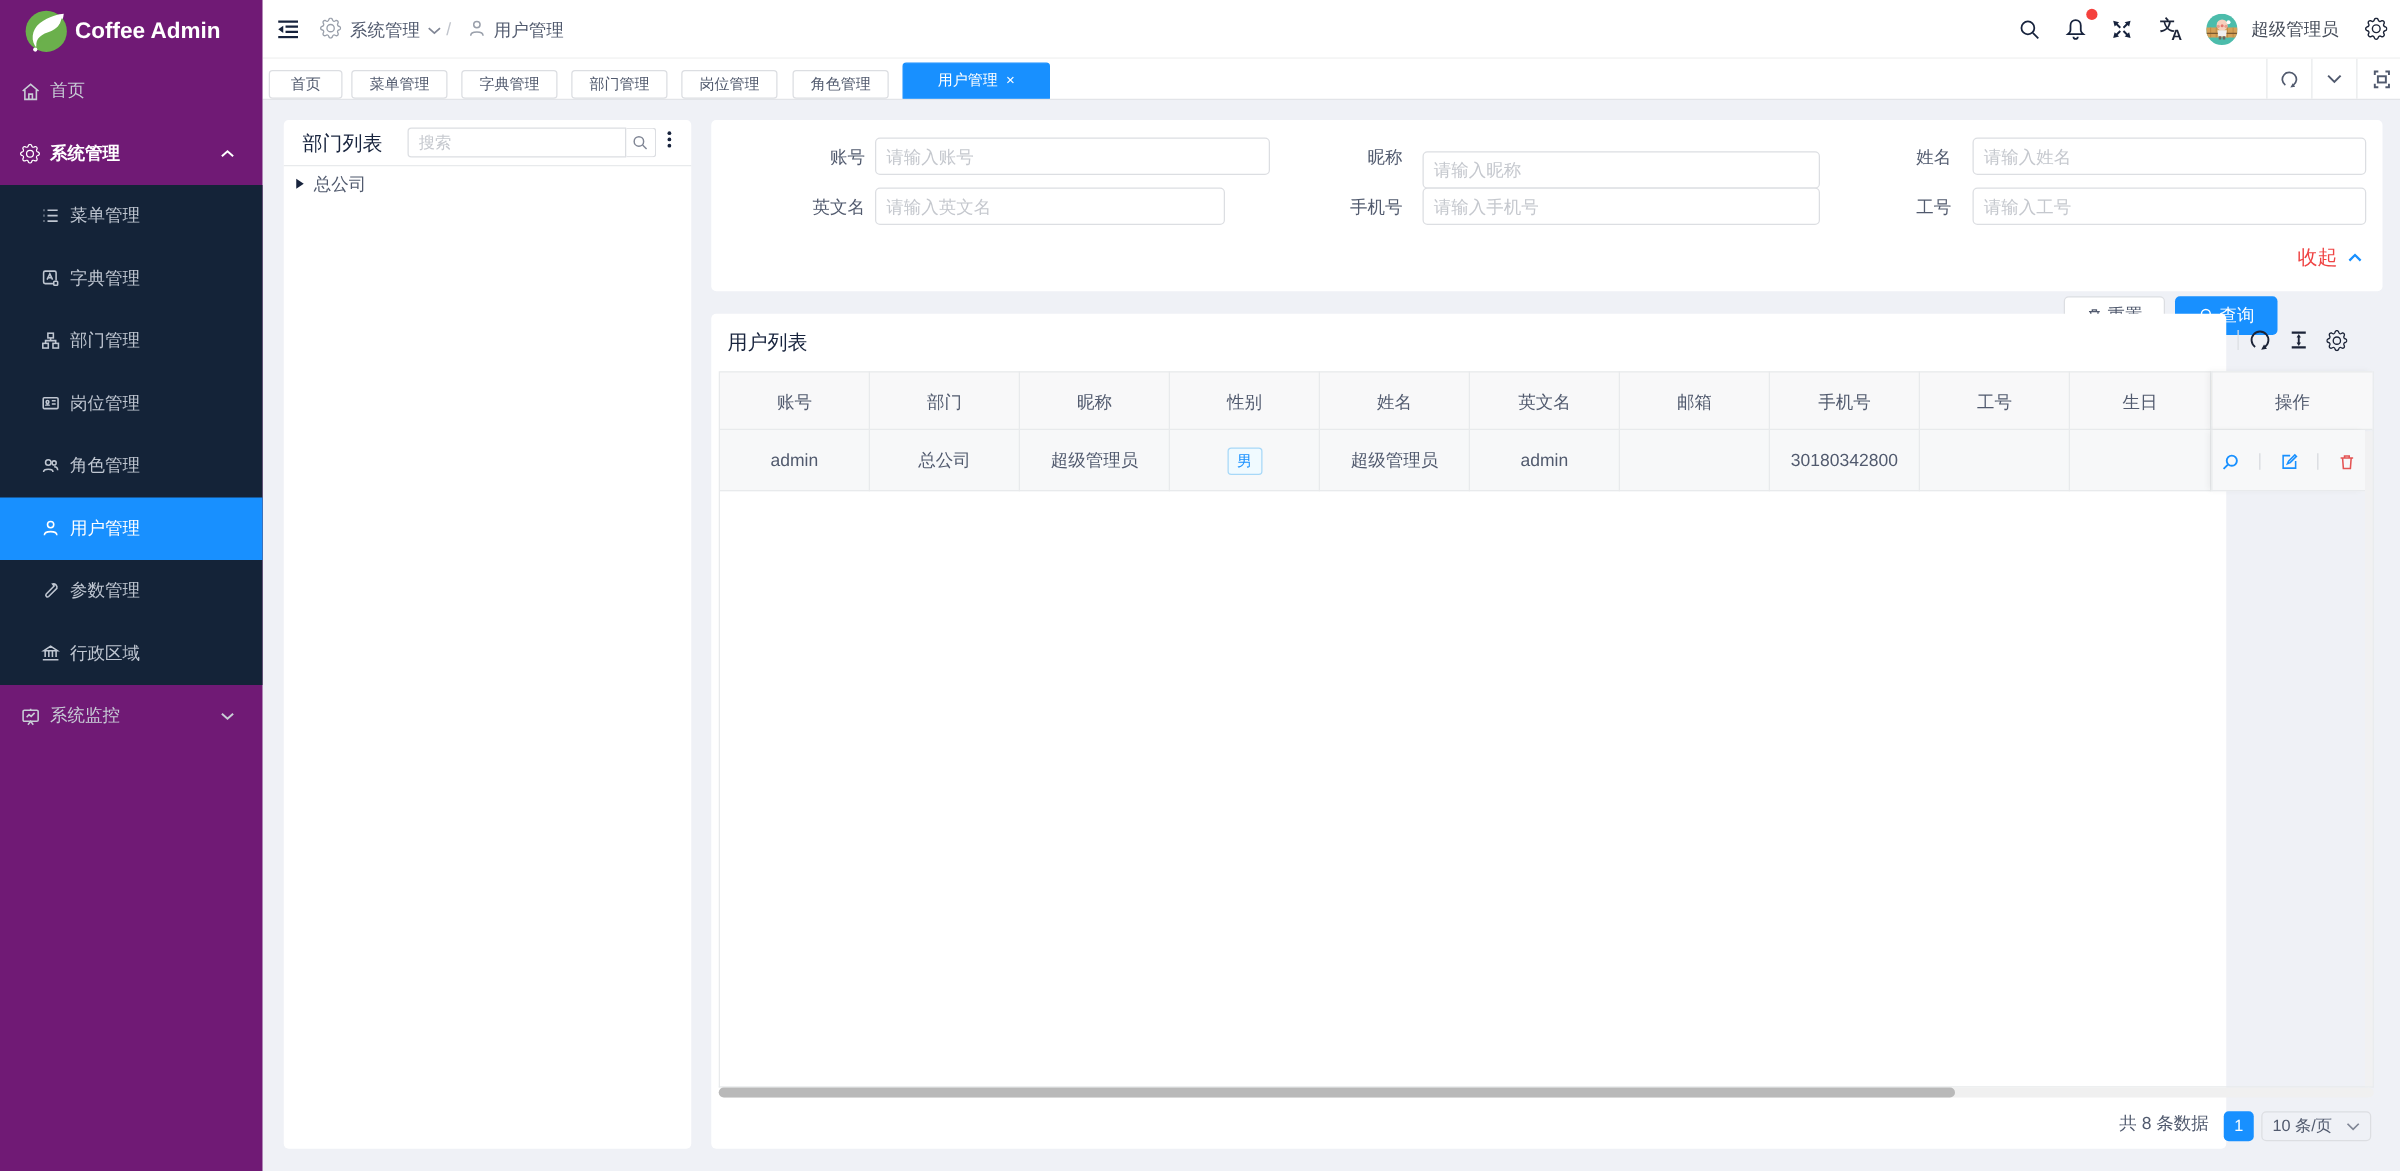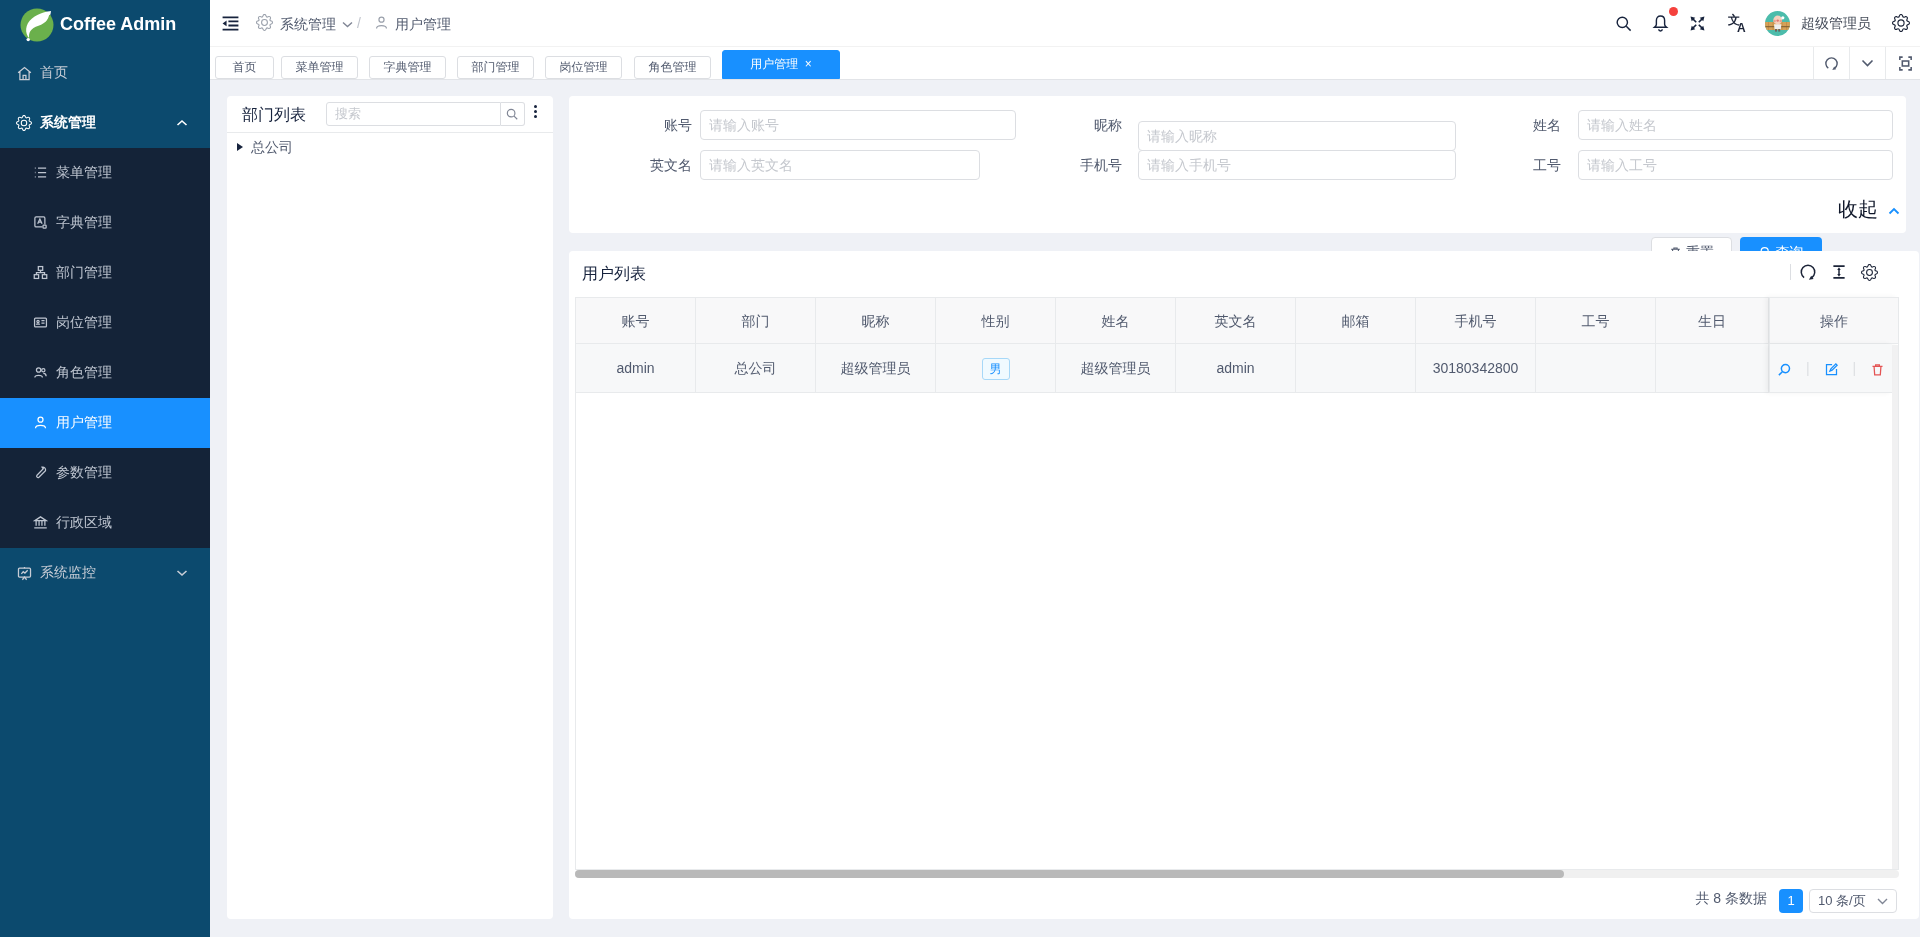--- a/index.html
+++ b/index.html
@@ -2,21 +2,21 @@
 <html lang="zh"><head>
 <meta charset="utf-8">
 <title>Coffee Admin</title>
 <style>
   * { margin:0; padding:0; box-sizing:border-box; }
   html,body { width:1920px; height:937px; overflow:hidden; }
   body { font-family:"Liberation Sans", sans-serif; font-size:14px; color:#515a6e; background:#eff1f6; position:relative; }
   .abs { position:absolute; }
 
   
-  #sidebar { position:absolute; left:0; top:0; width:210px; height:937px; background:#0c4a6e; z-index:5;padding-left:16px; }
+  #sidebar { position:absolute; left:0; top:0; width:210px; height:937px; background:#701a75; z-index:5;padding-left:16px; }
   #logo { position:absolute; left:0; top:0; width:210px; height:48px; }
   #logo .txt { position:absolute; left:60px; top:14px; color:#fff; font-size:18px; font-weight:bold; }
   .mitem { position:absolute; left:0; width:210px; height:50px; color:#c8cdd6; font-size:14px; }
   .mitem .lbl { position:absolute; left:40px; top:16px; }
   .mitem svg { position:absolute; left:16px; top:17px; }
   .smitem { position:absolute; left:0; width:210px; height:50px; color:#bfc6d1; font-size:14px; }
   .smitem .lbl { position:absolute; left:56px; top:16px; }
   .smitem svg { position:absolute; left:33px; top:17px; }
   #submenu { position:absolute; left:0; top:148px; width:210px; height:400px; background:#142338; }
   .smitem.active { background:#1890ff; color:#fff; }
@@ -27,21 +27,21 @@
   #header { position:absolute; left:210px; top:0; width:1710px; height:46px; background:#fff; }
   #tabbar { position:absolute; left:210px; top:46px; width:1710px; height:34px; background:#fff; border-top:1px solid #f2f2f2; border-bottom:1px solid #e2e4e8; }
   .tab { position:absolute; top:9px; height:23px; line-height:21px; background:#fff; border:1px solid #dcdee2; border-radius:3px; font-size:12px; color:#515a6e; text-align:center; }
   .tab.active { background:#1890ff; border-color:#1890ff; color:#fff; top:3px; height:29px; line-height:27px; border-radius:3px 3px 0 0; }
   .tbsep { position:absolute; top:0; width:1px; height:32px; background:#e8eaec; }
 
   
   .card { position:absolute; background:#fff; border-radius:4px; }
   #deptcard { left:227px; top:96px; width:326px; height:823px; }
   #formcard { left:569px; top:96px; width:1337px; height:137px; }
-  #listcard { left:569px; top:251px; width:1350px; height:668px; }
+  #listcard { left:569px; top:251px; width:1212px; height:668px; }
 
   
   .flabel { position:absolute; height:30px; line-height:30px; text-align:right; color:#515a6e; font-size:14px; padding-right:8px; }
   .finput { position:absolute; height:30px; border:1px solid #dcdee2; border-radius:4px; background:#fff; line-height:28px; padding-left:8px; color:#c5c8ce; font-size:14px; }
   .btn { position:absolute; border-radius:4px; font-size:14px; text-align:center;margin-top:48px; }
 
   
   #tablewrap { position:absolute; left:6px; top:46px; width:1324px; height:573px; border:1px solid #e8eaec; border-top:none; }
   .th { position:absolute; top:0; height:47px; background:#f8f8f9; border-top:1px solid #e8eaec; border-bottom:1px solid #e8eaec; color:#515a6e; text-align:center; line-height:47px; font-size:14px; }
   .td { position:absolute; top:47px; height:49px; background:#f7f8f9; border-bottom:1px solid #e8eaec; text-align:center; line-height:48px; color:#515a6e; font-size:14px; }
@@ -292,21 +292,21 @@
     <svg style="vertical-align:-2px;margin-right:4px" width="13" height="14" viewBox="0 0 24 24" fill="none" stroke="#515a6e" stroke-width="2">
         <path d="M4 7 H20 M9 7 V4.5 H15 V7 M6.5 7 L7.5 20.5 H16.5 L17.5 7"></path>
       </svg>重置
   </div>
   <div class="btn" style="left:1171px;top:93px;width:82px;height:31px;background:#1890ff;line-height:31px;color:#fff">
     <svg style="vertical-align:-2px;margin-right:4px" width="13" height="14" viewBox="0 0 24 24" fill="none" stroke="#fff" stroke-width="2.2">
         <circle cx="10.5" cy="10.5" r="6.5"></circle>
         <path d="M15.5 15.5 L20.5 20.5"></path>
       </svg>查询
   </div>
-  <span class="abs" style="left:1269px;top:100px;color:#0f172a;font-size:20px">收起
+  <span class="abs" style="left:1269px;top:100px;color:#ef4444;font-size:16px">收起
     <svg style="vertical-align:1px;margin-left:4px" width="12" height="8" viewBox="0 0 12 8" fill="none" stroke="#1890ff" stroke-width="1.8">
         <path d="M1.5 6.5 L6 2 L10.5 6.5"></path>
       </svg>
   </span>
 </div>
 
 <div class="card" id="listcard">
   <span class="abs" style="left:13px;top:13px;font-size:16px;color:#17233d">用户列表</span>
 
   <div class="btn" style="left:1033px;top:5px;width:83px;height:32px;background:#6d28d9;line-height:32px;color:#fff">

